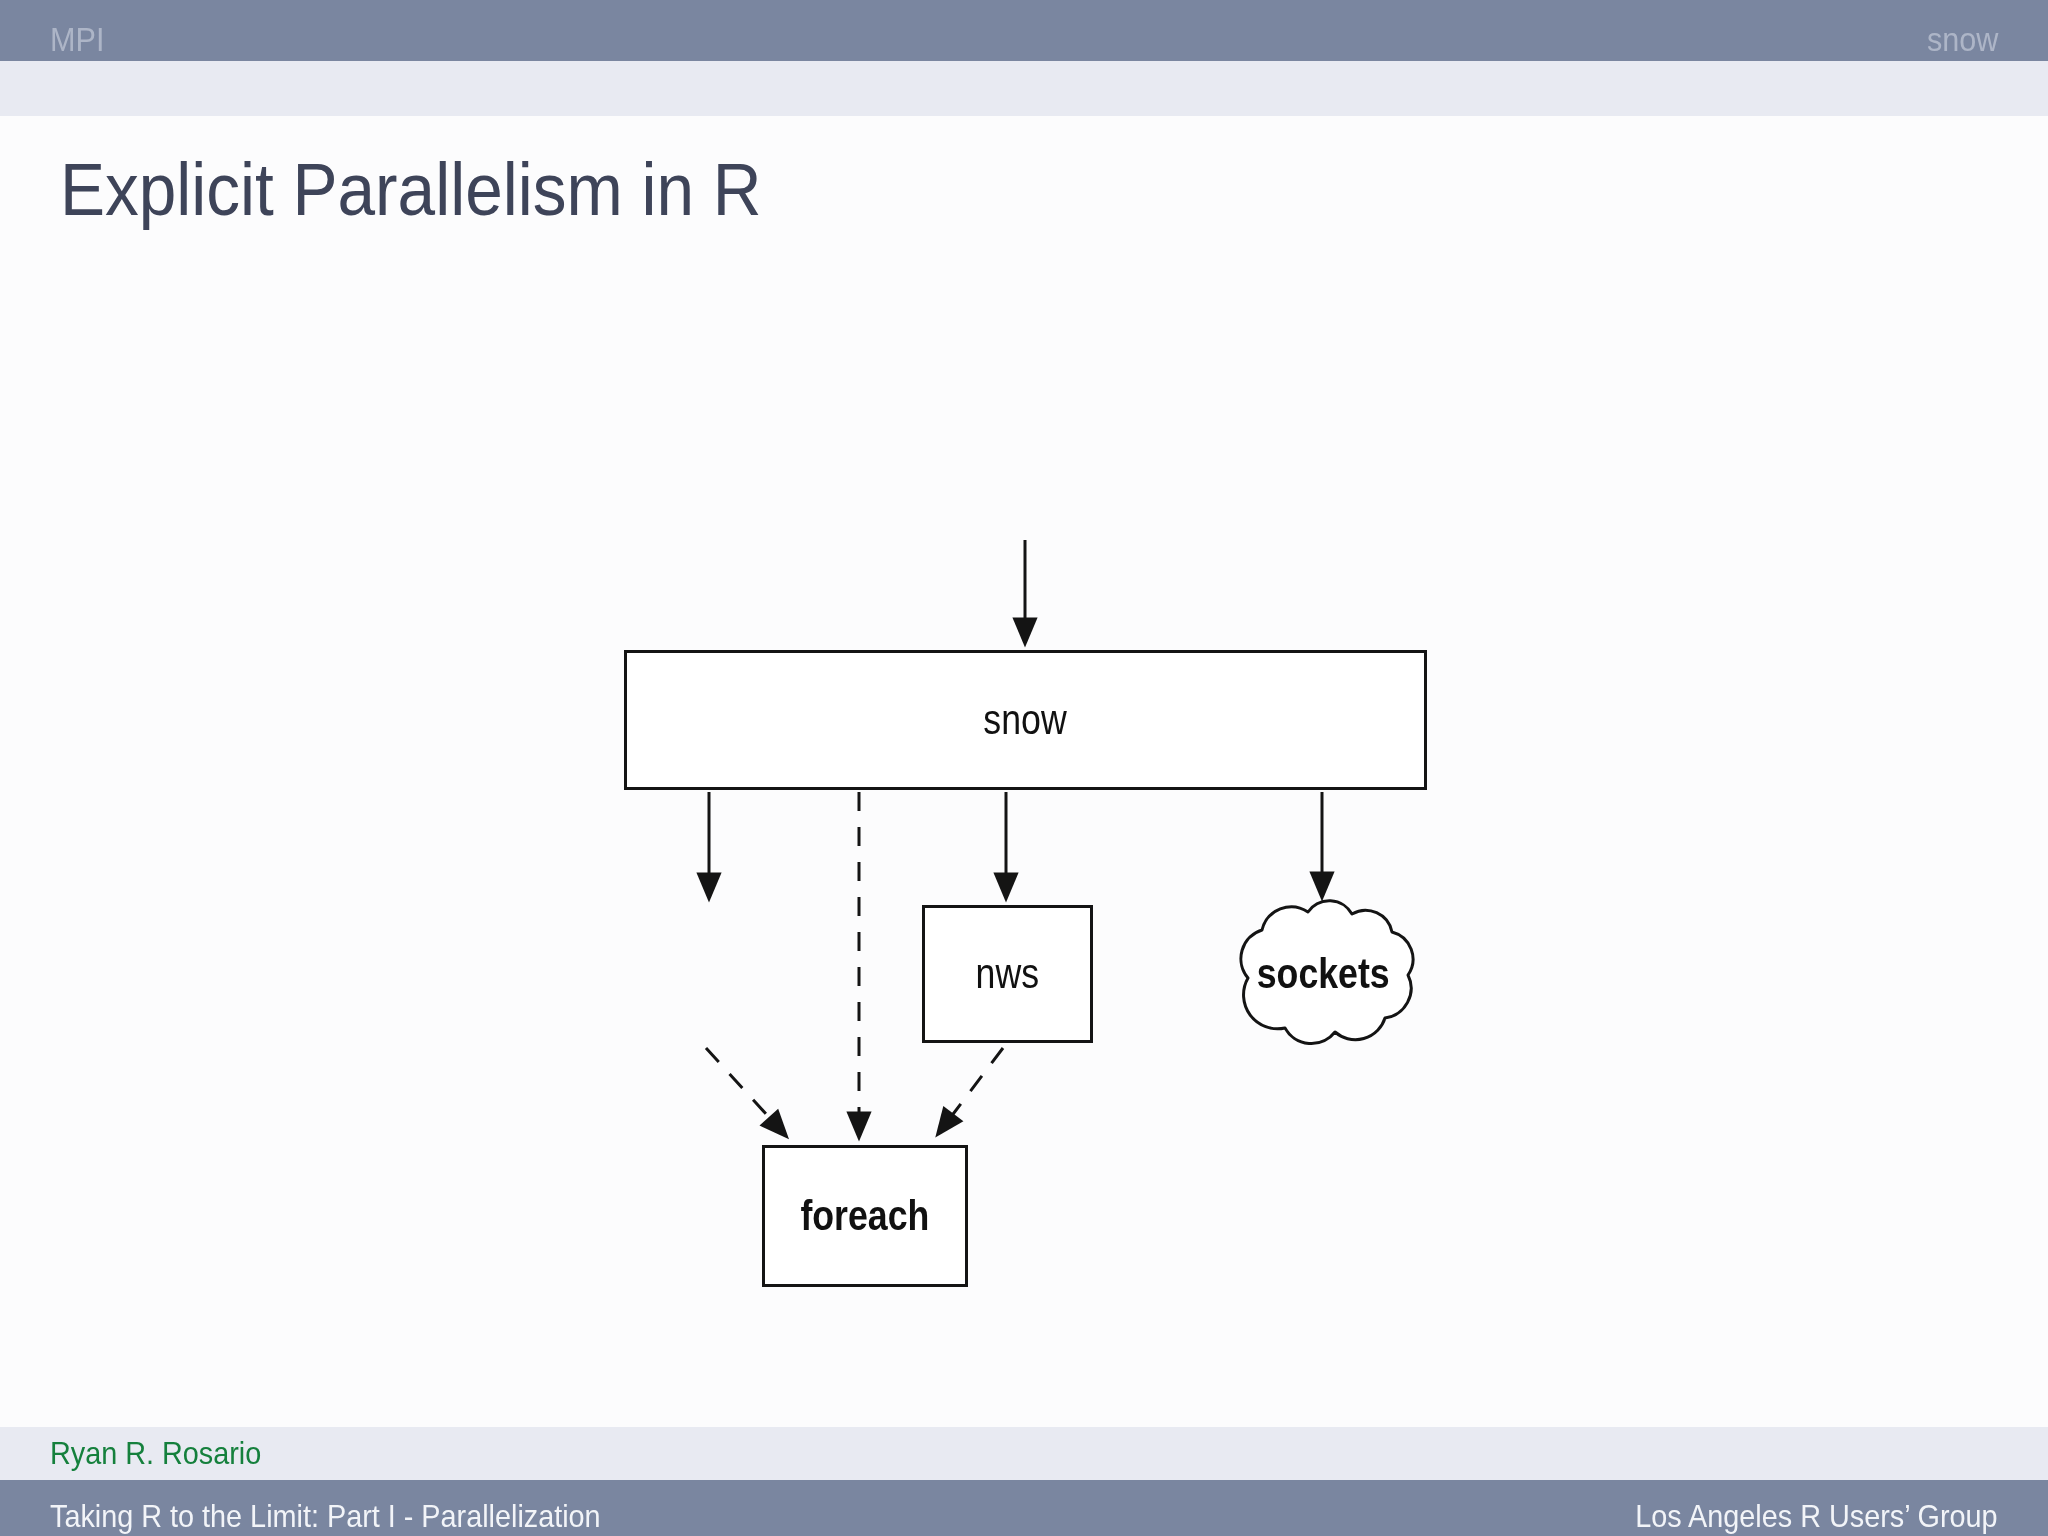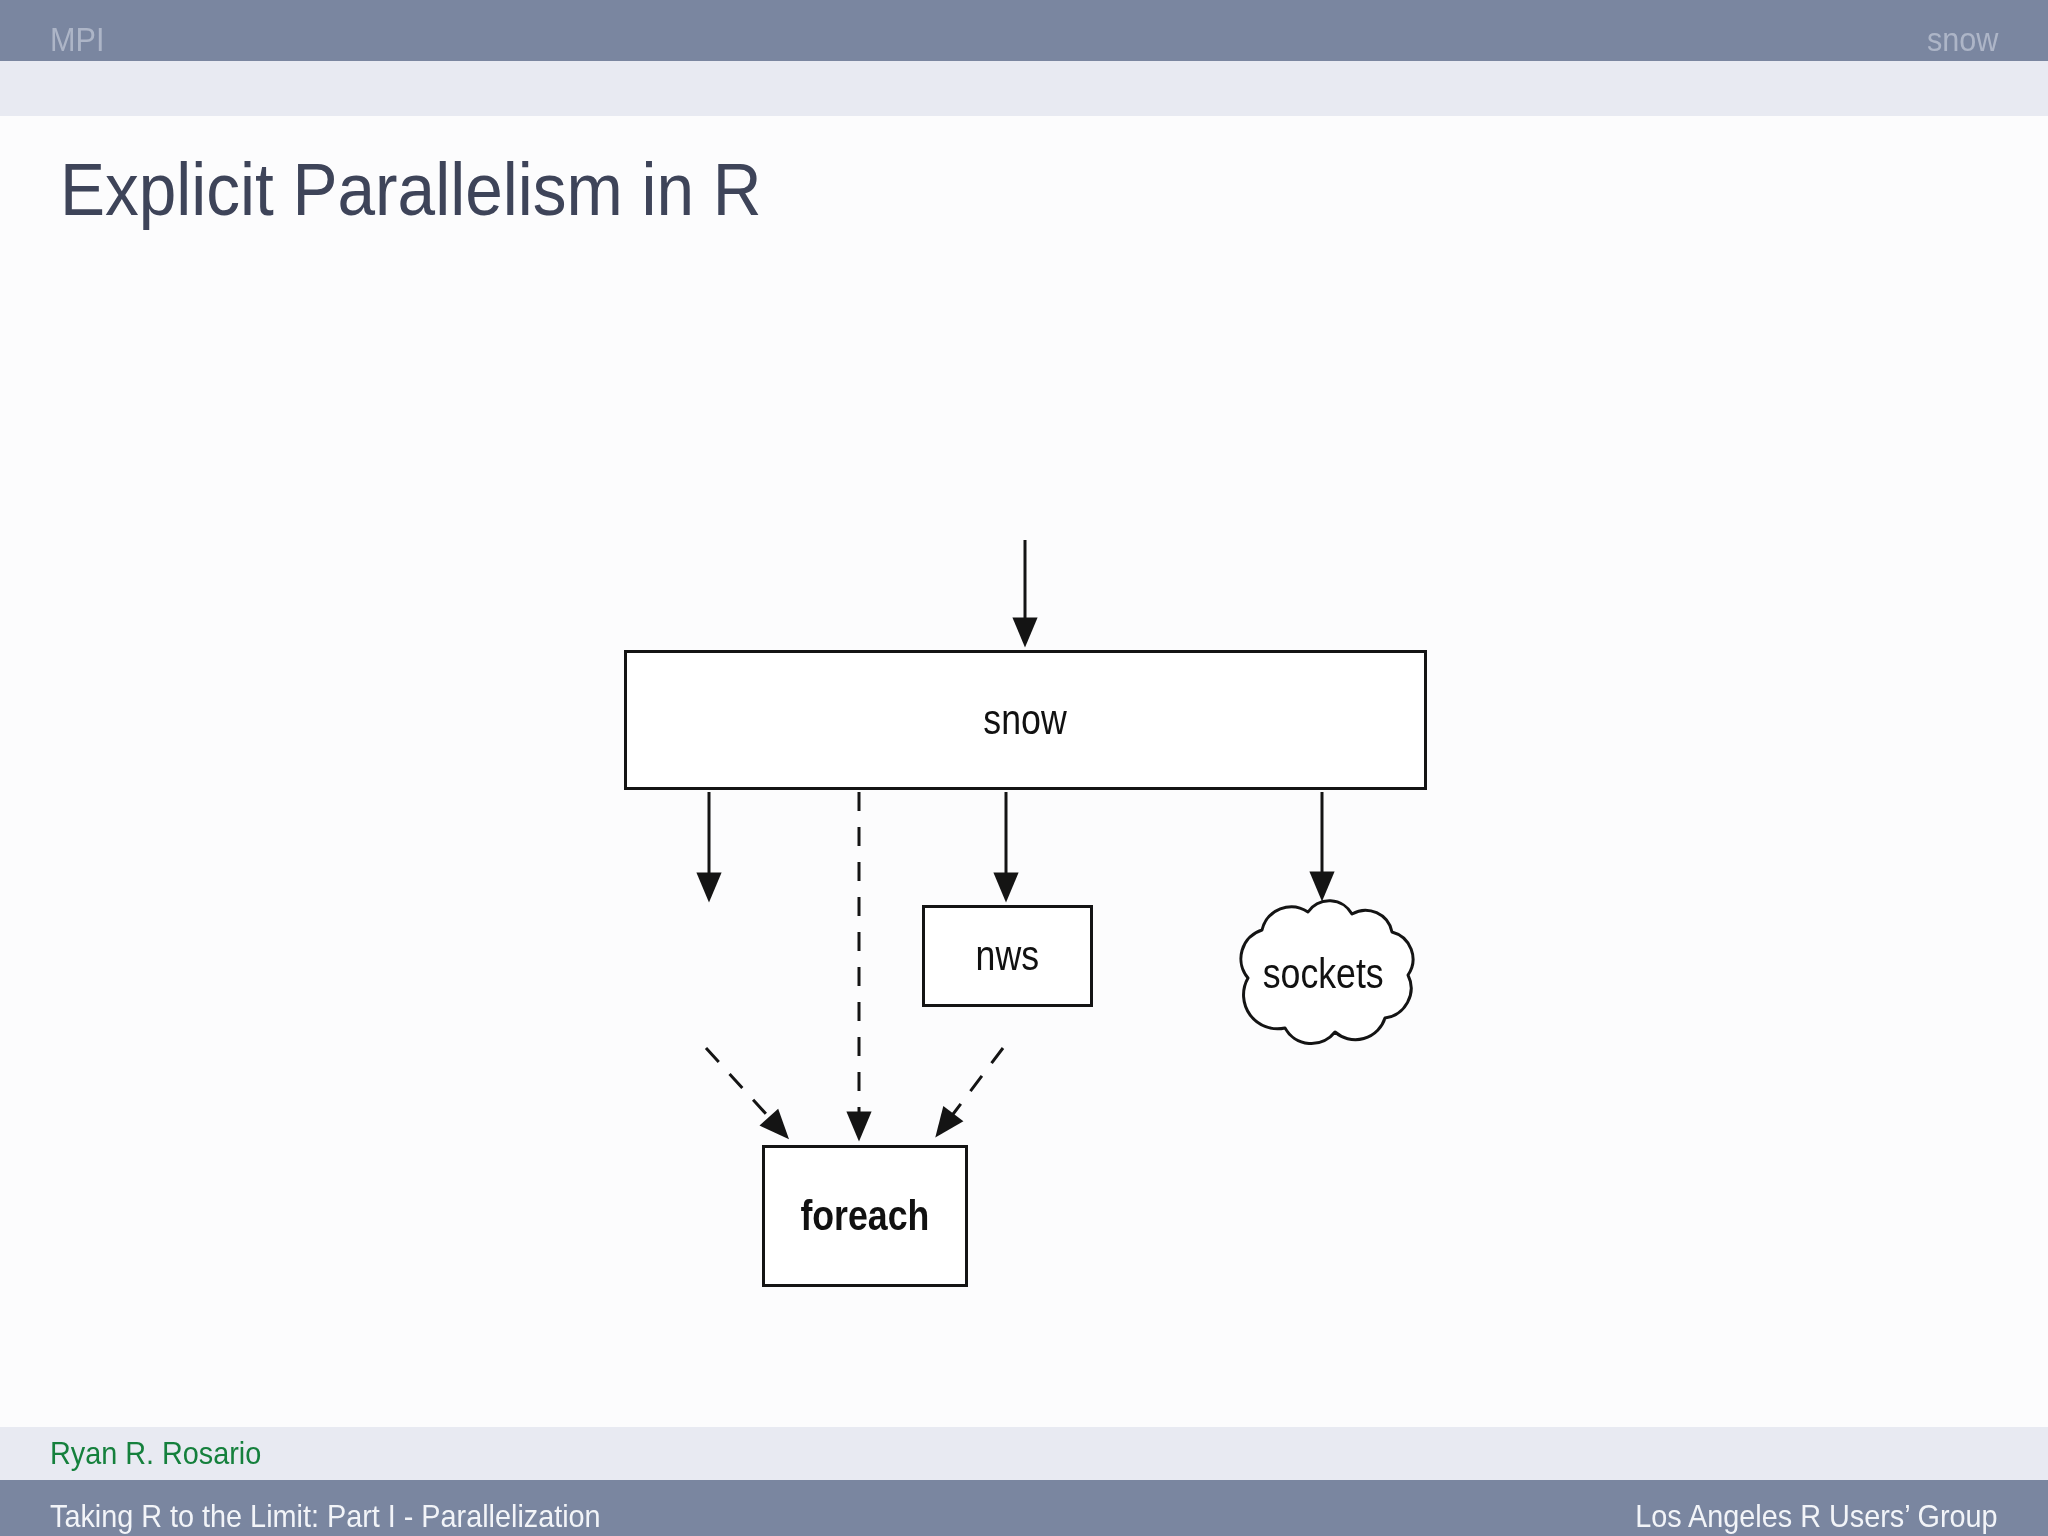--- a/index.html
+++ b/index.html
@@ -36,26 +36,26 @@
   .diagram-svg{position:absolute;left:0;top:0;width:2048px;height:1536px;}
   .node{
     position:absolute;box-sizing:border-box;
     border:3px solid #141414;background:#ffffff;
     display:flex;align-items:center;justify-content:center;
     font-size:42px;color:#111111;
   }
   .node-snowfall{left:624px;top:399px;width:802px;height:139px;}
   .node-snow   {left:624px;top:650px;width:803px;height:140px;}
   .node-rmpi   {left:623px;top:905px;width:172px;height:138px;}
-  .node-nws    {left:922px;top:905px;width:171px;height:102px;}
+  .node-nws    {left:922px;top:905px;width:171px;height:138px;}
   .node-foreach{left:762px;top:1145px;width:206px;height:142px;font-weight:bold;}
   .node-sockets{
     position:absolute;left:1228px;top:906px;width:190px;height:136px;
     display:flex;align-items:center;justify-content:center;
-    font-size:42px;color:#111111;background:transparent;border:none;
+    font-size:42px;color:#111111;background:transparent;border:none;font-weight:bold;
   }
   
   .author-strip{
     position:absolute;left:0;top:1427px;width:2048px;height:53px;
     background:#e8eaf2;display:flex;align-items:center;
     padding:0 50px;box-sizing:border-box;
     color:#15803d;font-size:32px;
   }
   .footer-bar{
     position:absolute;left:0;top:1480px;width:2048px;height:72px;

